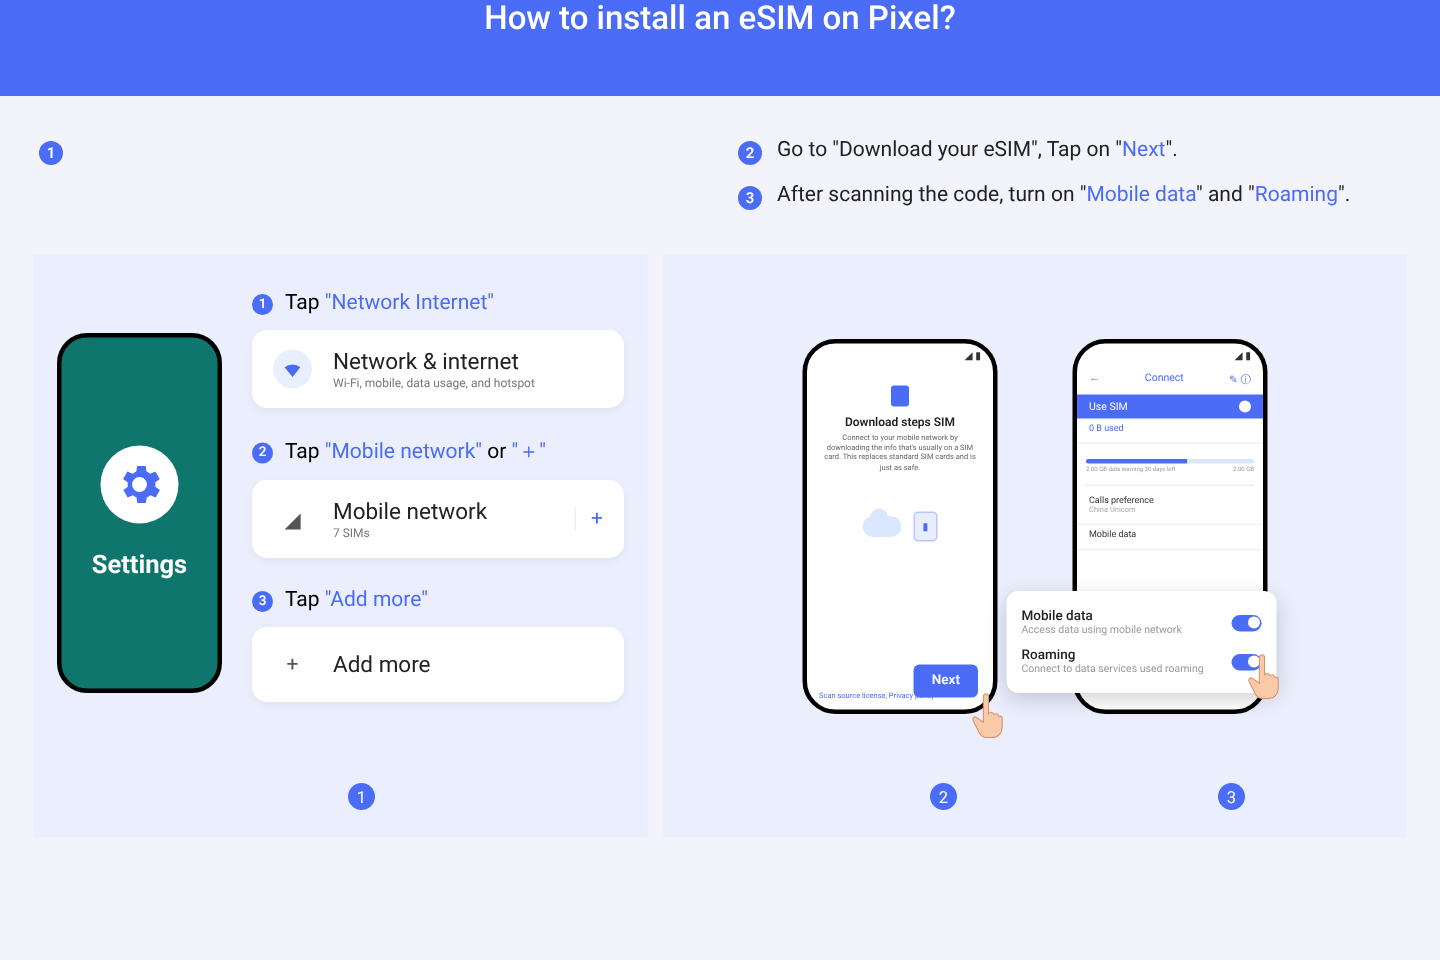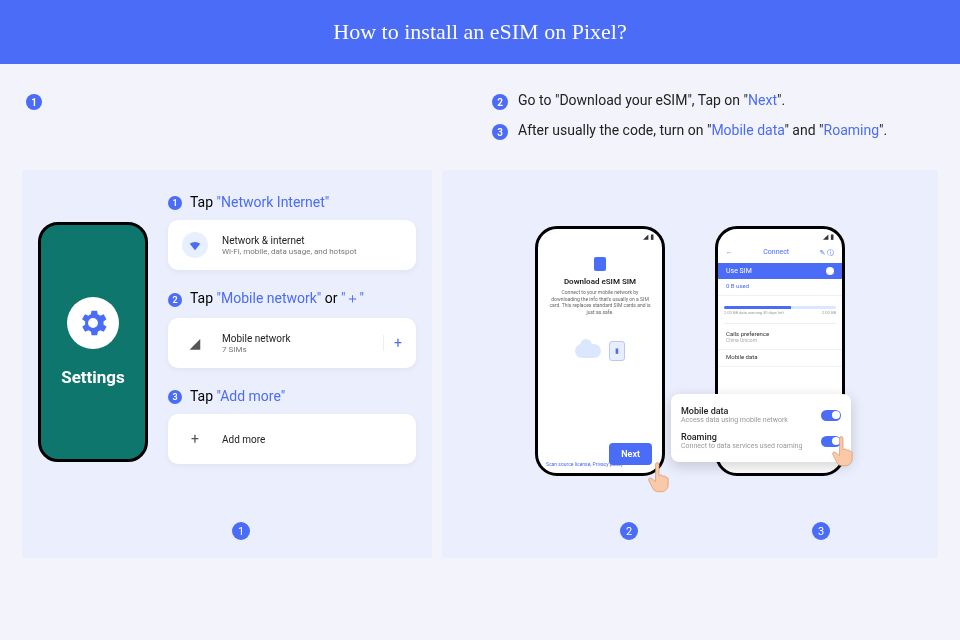--- a/index.html
+++ b/index.html
@@ -1,17 +1,17 @@
 <!DOCTYPE html>
 <html><head>
 <meta charset="utf-8">
 <style>
   * { box-sizing: border-box; margin: 0; padding: 0; }
   body { font-family: -apple-system, BlinkMacSystemFont, "Segoe UI", Roboto, sans-serif; background: #f3f3fb; width: 960px; height: 640px; overflow: hidden; }
-  .header { background: #4a6cf7; height: 64px; display: flex; align-items: center; justify-content: center; font-family: Liberation Serif, serif; }
+  .header { background: #4a6cf7; height: 64px; display: flex; justify-content: center; }
   .header h1 { color: #fff; font-size: 22px; font-weight: 500; }
   .intro { display: flex; padding: 28px 26px 18px 26px; gap: 24px; }
   .intro-left, .intro-right { flex: 1; }
   .intro-row { display: flex; align-items: flex-start; gap: 10px; margin-bottom: 12px; font-size: 14px; color: #222; }
   .badge { width: 16px; height: 16px; border-radius: 50%; background: #4a6cf7; color: #fff; font-size: 10px; font-weight: 600; display: inline-flex; align-items: center; justify-content: center; flex-shrink: 0; margin-top: 2px; }
   .link { color: #4a6cf7; }
   .panels { display: flex; padding: 0 22px; gap: 10px; }
   .panel { background: #ebeefd; border-radius: 2px; padding: 24px 16px 20px 16px; height: 388px; position: relative; }
   .panel-left { flex: 0 0 410px; display: flex; gap: 20px; }
   .panel-right { flex: 1; display: flex; justify-content: center; gap: 50px; align-items: flex-start; position: relative; padding-top: 56px; }
@@ -24,21 +24,21 @@
 
   
   .steps-col { flex: 1; }
   .step { margin-bottom: 20px; }
   .step-head { display: flex; align-items: center; gap: 8px; font-size: 14px; margin-bottom: 10px; }
   .step-head .badge { width: 14px; height: 14px; font-size: 9px; }
   .card { background: #fff; border-radius: 10px; padding: 12px 14px; display: flex; align-items: center; gap: 14px; box-shadow: 0 2px 6px rgba(0,0,0,0.05); }
   .card .icon { width: 26px; height: 26px; border-radius: 50%; background: #e8f0ff; color: #4a6cf7; display: flex; align-items: center; justify-content: center; font-size: 14px; flex-shrink: 0; }
   .card .icon.plain { background: transparent; color: #555; }
   .card .txt { flex: 1; }
-  .card .title { font-size: 10px; color: #222; }
+  .card .title { font-size: 15px; color: #222; }
   .card .sub { font-size: 8px; color: #777; margin-top: 1px; }
   .card .plus-right { color: #4a6cf7; font-size: 14px; padding-left: 10px; border-left: 1px solid #eee; }
 
   
   .mini-badge { position: absolute; bottom: 18px; width: 18px; height: 18px; border-radius: 50%; background: #4a6cf7; color: #fff; font-size: 11px; display: flex; align-items: center; justify-content: center; }
   .panel-left .mini-badge { left: 210px; }
   .panel-right .mb2 { left: 178px; }
   .panel-right .mb3 { left: 370px; }
 
   
@@ -99,21 +99,21 @@
   <div class="intro-right">
     <div class="intro-row">
       <span class="badge">2</span>
       <span>
         <span>Go to "Download your eSIM", Tap on "</span><span class="link">Next</span><span>".</span>
       </span>
     </div>
     <div class="intro-row">
       <span class="badge">3</span>
       <span>
-        <span>After usually the code, turn on "</span><span class="link">Mobile data</span><span>" and "</span><span class="link">Roaming</span><span>".</span>
+        <span>After scanning the code, turn on "</span><span class="link">Mobile data</span><span>" and "</span><span class="link">Roaming</span><span>".</span>
       </span>
     </div>
   </div>
 </div>
 
 <div class="panels">
 
   <div class="panel panel-left">
     <div class="phone-settings">
       <div class="gear-circle">
@@ -170,21 +170,21 @@
     </div>
     <div class="mini-badge">1</div>
   </div>
 
   <div class="panel panel-right">
     <div class="phone-wrap">
       <div class="phone-mock">
         <div class="statusbar">◢ ▮</div>
         <div class="center">
           <div class="sim-icon"></div>
-          <div class="dl-title">Download eSIM SIM</div>
+          <div class="dl-title">Download steps SIM</div>
           <div class="dl-text">Connect to your mobile network by downloading the info that's usually on a SIM card. This replaces standard SIM cards and is just as safe.</div>
           <div class="cloud-row">
             <div class="cloud"></div>
             <div class="sim-small">▮</div>
           </div>
         </div>
         <div class="phone-footer">
           <span class="foot-link">Scan source license, Privacy policy</span>
         </div>
         <div class="next-btn">Next</div>

